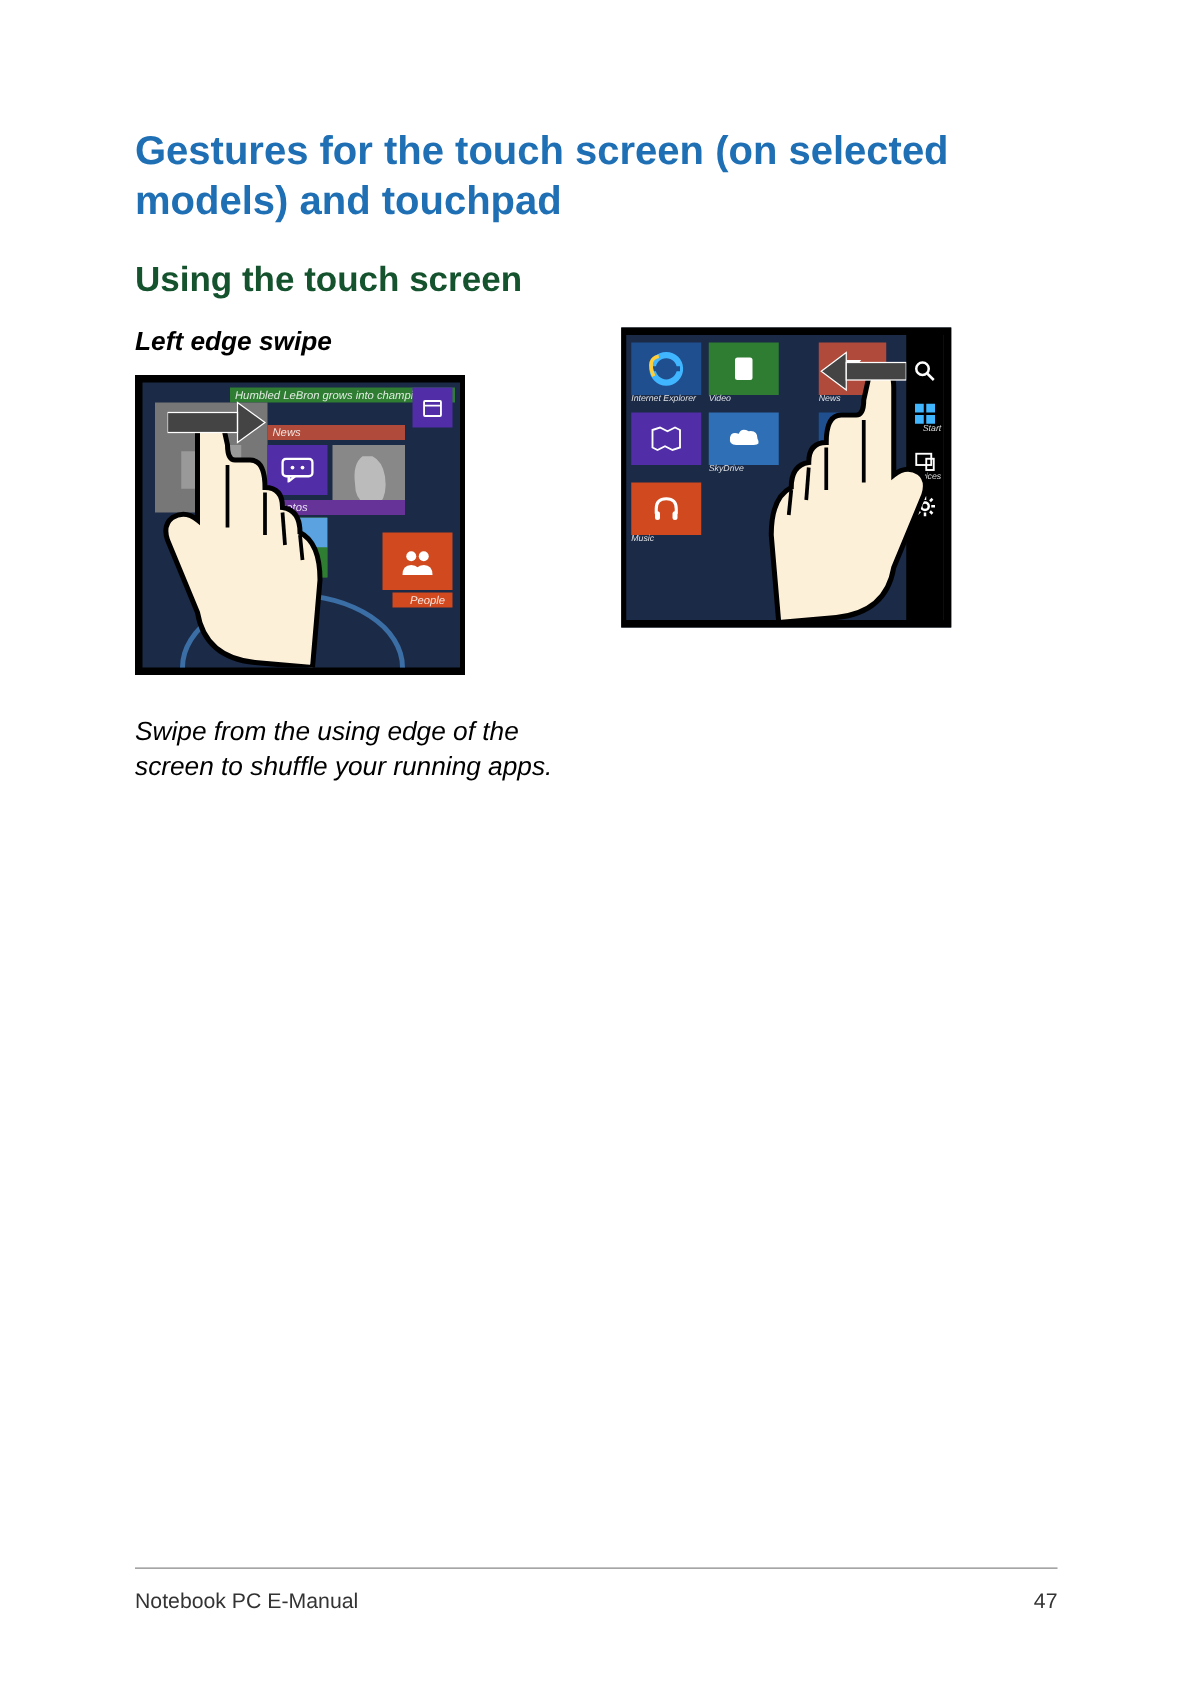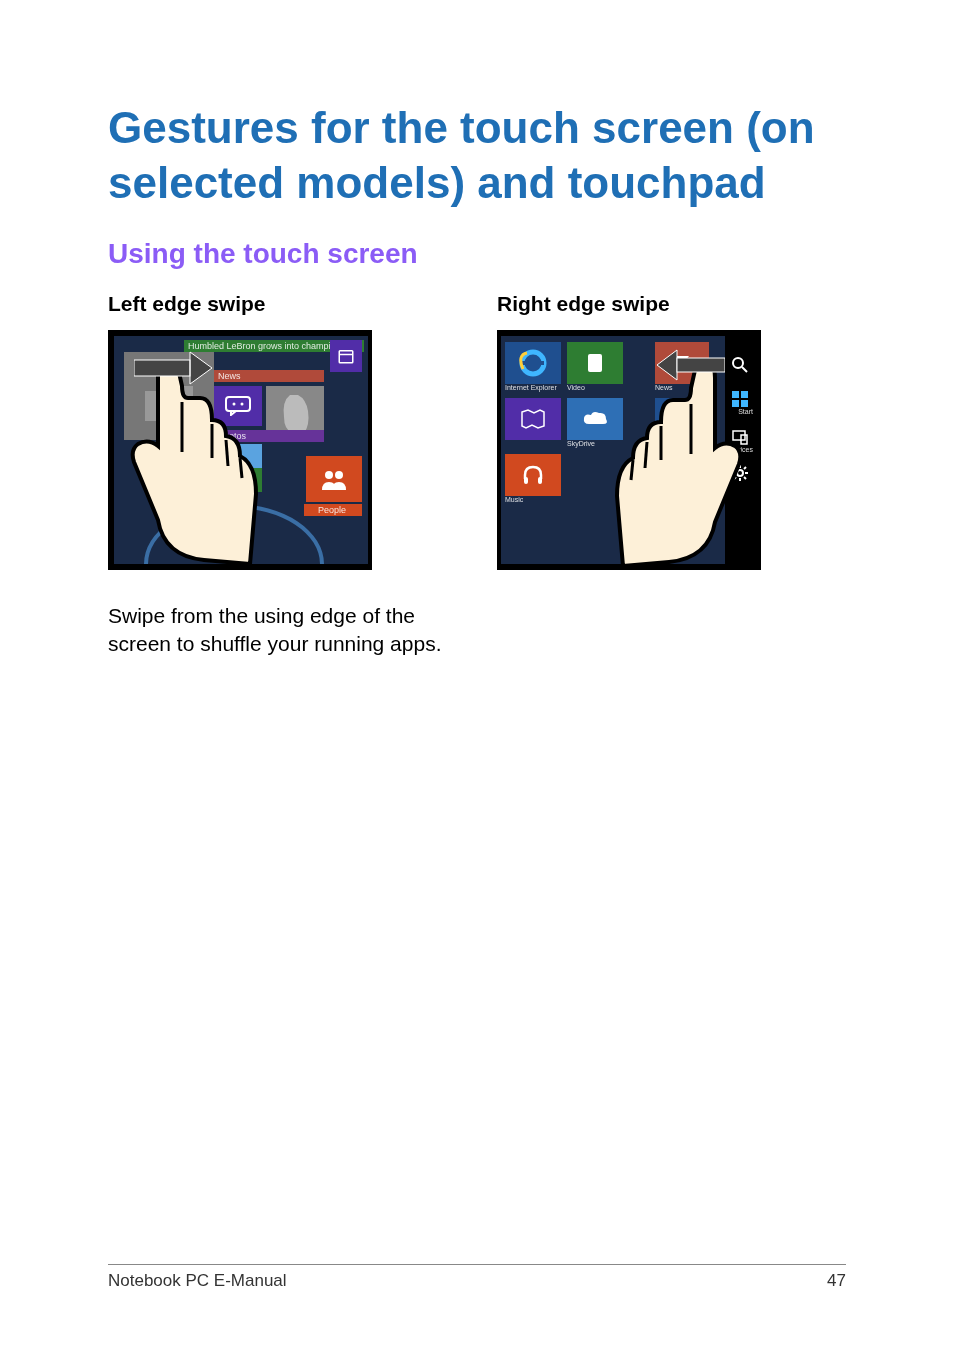--- a/index.html
+++ b/index.html
@@ -1,31 +1,31 @@
 <!DOCTYPE html>
 <html><head>
 <meta charset="utf-8">
 <style>
   * { box-sizing: border-box; margin: 0; padding: 0; }
   html, body { width: 954px; height: 1345px; background: #fff; font-family: "Segoe UI", "Myriad Pro", Arial, sans-serif; color: #000; }
   .page { position: relative; width: 954px; height: 1345px; padding: 100px 108px 60px 108px; }
-  .h1 { font-size: 44px; font-weight: 700; color: #1f6fb5; line-height: 1.25; margin-bottom: 28px; }
+  .h1 { font-size: 32px; font-weight: 700; color: #1f6fb5; line-height: 1.25; margin-bottom: 28px; }
   .intro { font-size: 22px; line-height: 1.35; margin-bottom: 36px; }
-  .h2 { font-size: 28px; font-weight: 700; color: #8b5cf6; margin-bottom: 22px; }
-  .cols { display: flex; gap: 40px; }
+  .h2 { font-size: 28px; font-weight: 700; color: #14532d; margin-bottom: 22px; }
+  .cols { display: flex; gap: 40px; font-style: italic; }
   .col { flex: 1; }
   .col-label { font-size: 21px; font-weight: 700; margin-bottom: 14px; }
   .illus { width: 264px; height: 240px; position: relative; border: 6px solid #000; border-right-width: 4px; background: #1a2a47; overflow: hidden; margin-bottom: 32px; }
   .illus.right { border-left-width: 4px; border-right-width: 6px; }
   .tiles { position: absolute; inset: 0; }
   .tile { position: absolute; display: flex; align-items: center; justify-content: center; }
   .tile span { color: #fff; font-size: 9px; }
   .desc { font-size: 21px; line-height: 1.35; }
   .desc b { font-weight: 700; }
-  .footer { position: absolute; left: 108px; right: 108px; bottom: 54px; border-top: 1px solid #888; padding-top: 6px; display: flex; justify-content: space-between; font-size: 17px; color: #333; }
+  .footer { position: absolute; left: 108px; right: 108px; bottom: 54px; border-top: 1px solid #888; padding-top: 16px; display: flex; justify-content: space-between; font-size: 17px; color: #333; }
   .hand { position: absolute; z-index: 5; }
   .arrow { position: absolute; z-index: 6; }
   .arrow svg { display: block; }
   .tiny-label { position:absolute; color:#fff; font-size:7px; opacity:0.85; }
 </style>
 </head>
 <body>
 
 <div class="page">
   <h1 class="h1">Gestures for the touch screen (on selected models) and touchpad</h1>
@@ -92,21 +92,21 @@
           </div>
 
           <div class="tile" style="right:6px; top:120px; width:56px; height:46px; background:#d1491f;">
             <svg width="30" height="22" viewBox="0 0 30 22">
                 <circle cx="10" cy="7" r="4" fill="#fff"></circle>
                 <circle cx="20" cy="7" r="4" fill="#fff"></circle>
                 <path d="M3 22 Q3 14 10 14 Q17 14 17 22 Z" fill="#fff"></path>
                 <path d="M13 22 Q13 14 20 14 Q27 14 27 22 Z" fill="#fff"></path>
               </svg>
           </div>
-          <div class="tile" style="right:6px; top:168px; width:58px; height:12px; background:#d1491f;">
+          <div class="tile" style="right:6px; top:168px; width:48px; height:12px; background:#d1491f;">
               <span class="tiny-label" style="left:14px; top:1px;">People</span>
             </div>
 
           <div style="position:absolute; left:30px; bottom:-60px; width:180px; height:120px; border:4px solid #3a6ea5; border-radius:50%; background:transparent;"></div>
         </div>
 
         <div class="arrow" style="left:20px; top:14px;">
           <svg width="80" height="36" viewBox="0 0 80 36">
               <rect x="0" y="10" width="56" height="16" fill="#444"></rect>
               <path d="M56 2 L78 18 L56 34 Z" fill="#444"></path>
@@ -123,21 +123,20 @@
             <path d="M126 86 L128 112" stroke="#000" stroke-width="3"></path>
             <path d="M140 104 L142 124" stroke="#000" stroke-width="3"></path>
           </svg>
         </div>
       </div>
 
       <p class="desc">Swipe from the using edge of the screen to shuffle your running apps.</p>
     </div>
 
     <div class="col">
-      <div class="col-label">Right edge swipe</div>
 
       <div class="illus right">
         <div class="tiles">
 
           <div class="tile" style="left:4px; top:6px; width:56px; height:42px; background:#1f4f8f;">
             <svg width="28" height="28" viewBox="0 0 28 28">
                 <circle cx="14" cy="14" r="11" fill="none" stroke="#3fb6ff" stroke-width="5"></circle>
                 <path d="M3 14 L25 14" stroke="#1f4f8f" stroke-width="4"></path>
                 <path d="M8 4 Q-2 6 4 20" fill="none" stroke="#ffcf3a" stroke-width="3"></path>
               </svg>

